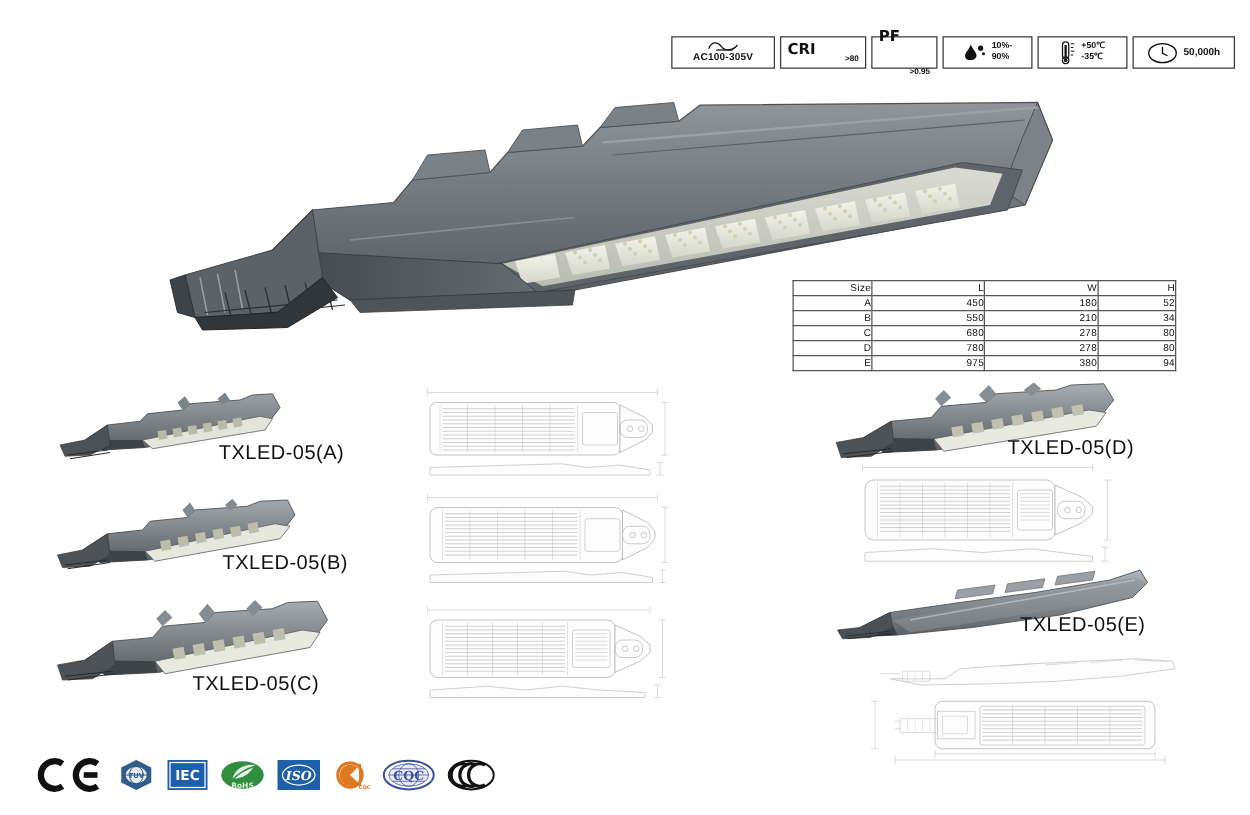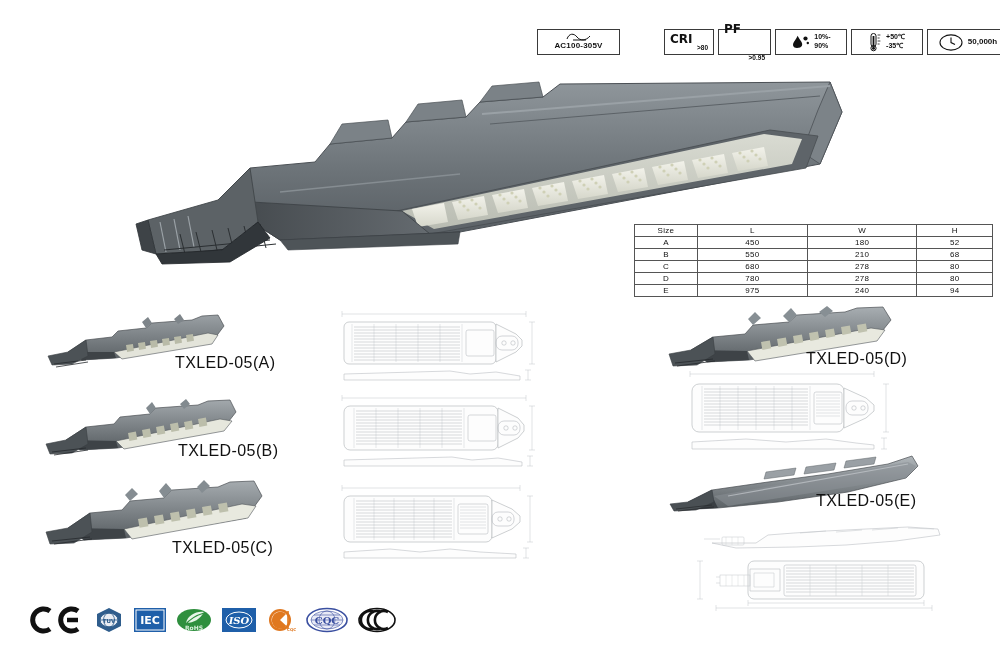--- a/index.html
+++ b/index.html
@@ -36,22 +36,22 @@
 
   
   .model{
     position:absolute;right:38px;top:193px;
     font-size:27px;font-weight:bold;letter-spacing:.5px;
     font-family:"DejaVu Sans", sans-serif;color:#0d0d0d;
   }
 
   
   .sizetable{
-    position:absolute;left:634px;top:224px;width:359px;
-    border-collapse:collapse;font-size:8px;text-align:center;color:#111;
+    position:absolute;left:634px;top:224px;width:307px;
+    border-collapse:collapse;font-size:8px;text-align:right;color:#111;
   }
   .sizetable td,.sizetable th{
     border:1px solid #555;height:11px;padding:0;font-weight:normal;
     letter-spacing:.3px;
   }
   .sizetable th{font-weight:normal;}
   .sizetable td:first-child,.sizetable th:first-child{width:62px;}
 
   
   .variant-label{
@@ -80,21 +80,21 @@
         <span class="ico" style="margin:0 0 1px 0;">
           <svg width="26" height="7" viewBox="0 0 26 7">
             <path d="M1 5 C3 -1, 8 -1, 11 3 C14 7, 20 7, 24 2" fill="none" stroke="#111" stroke-width="1"></path>
             <path d="M7 6 L20 6" stroke="#111" stroke-width="1"></path>
           </svg>
         </span>
         <span class="b-main">AC100-305V</span>
       </div>
     </div>
 
-    <div class="badge" style="width:50px;margin-left:40px;">
+    <div class="badge" style="width:69px;">
       <div class="b-col" style="align-items:flex-start;width:100%;">
         <span class="b-big">CRI</span>
         <span class="b-sub" style="align-self:flex-end;">&gt;80</span>
       </div>
     </div>
 
     <div class="badge" style="width:53px;">
       <div class="b-col" style="align-items:flex-start;width:100%;gap:20px;">
         <span class="b-big">PF</span>
         <span class="b-sub" style="align-self:flex-end;">&gt;0.95</span>
@@ -287,38 +287,38 @@
       <tr>
           <td>A</td>
           <td>450</td>
           <td>180</td>
           <td>52</td>
         </tr>
       <tr>
           <td>B</td>
           <td>550</td>
           <td>210</td>
-          <td>68</td>
+          <td>34</td>
         </tr>
       <tr>
           <td>C</td>
           <td>680</td>
           <td>278</td>
           <td>80</td>
         </tr>
       <tr>
           <td>D</td>
           <td>780</td>
           <td>278</td>
           <td>80</td>
         </tr>
       <tr>
           <td>E</td>
           <td>975</td>
-          <td>240</td>
+          <td>380</td>
           <td>94</td>
         </tr>
     </tbody>
   </table>
 
   <div class="photo" style="left:42px;top:312px;">
     <svg width="190" height="55" viewBox="0 0 190 55">
       <defs>
         <linearGradient id="pA1" x1="0" y1="0" x2="0" y2="1">
             <stop offset="0%" stop-color="#9aa0a4"></stop>
@@ -490,21 +490,21 @@
       <path d="M26 48 L42 60 L84 58 L82 49 Z" fill="#3e4347"></path>
       <path d="M4 52 L26 48 L48 33 L50 52 L32 63 L8 64 Z" fill="#4c5256" stroke="#393e42" stroke-width=".6"></path>
       <g stroke="#262a2d" stroke-width=".8">
           <path d="M10 61 L48 57"></path>
           <path d="M12 64 L50 59"></path>
         </g>
       <path d="M122 18 L130 10 L124 3 L117 11 Z M160 13 L168 6 L162 0 L155 7 Z" fill="#858d92"></path>
       <path d="M88 21 L96 14 L90 8 L83 15 Z" fill="#858d92"></path>
     </svg>
   </div>
-  <div class="variant-label" style="left:172px;top:539px;">TXLED-05(C)</div>
+  <div class="variant-label" style="left:154px;top:539px;">TXLED-05(C)</div>
 
   <div class="drawing" style="left:330px;top:482px;">
     <svg width="210" height="82" viewBox="0 0 210 82">
       <g stroke="#c3c7cb" stroke-width=".5" fill="none">
         <path d="M12 6 L190 6"></path>
           <path d="M12 3 L12 9"></path>
           <path d="M190 3 L190 9"></path>
         <path d="M200 14 L200 60"></path>
           <path d="M197 14 L203 14"></path>
           <path d="M197 60 L203 60"></path>

